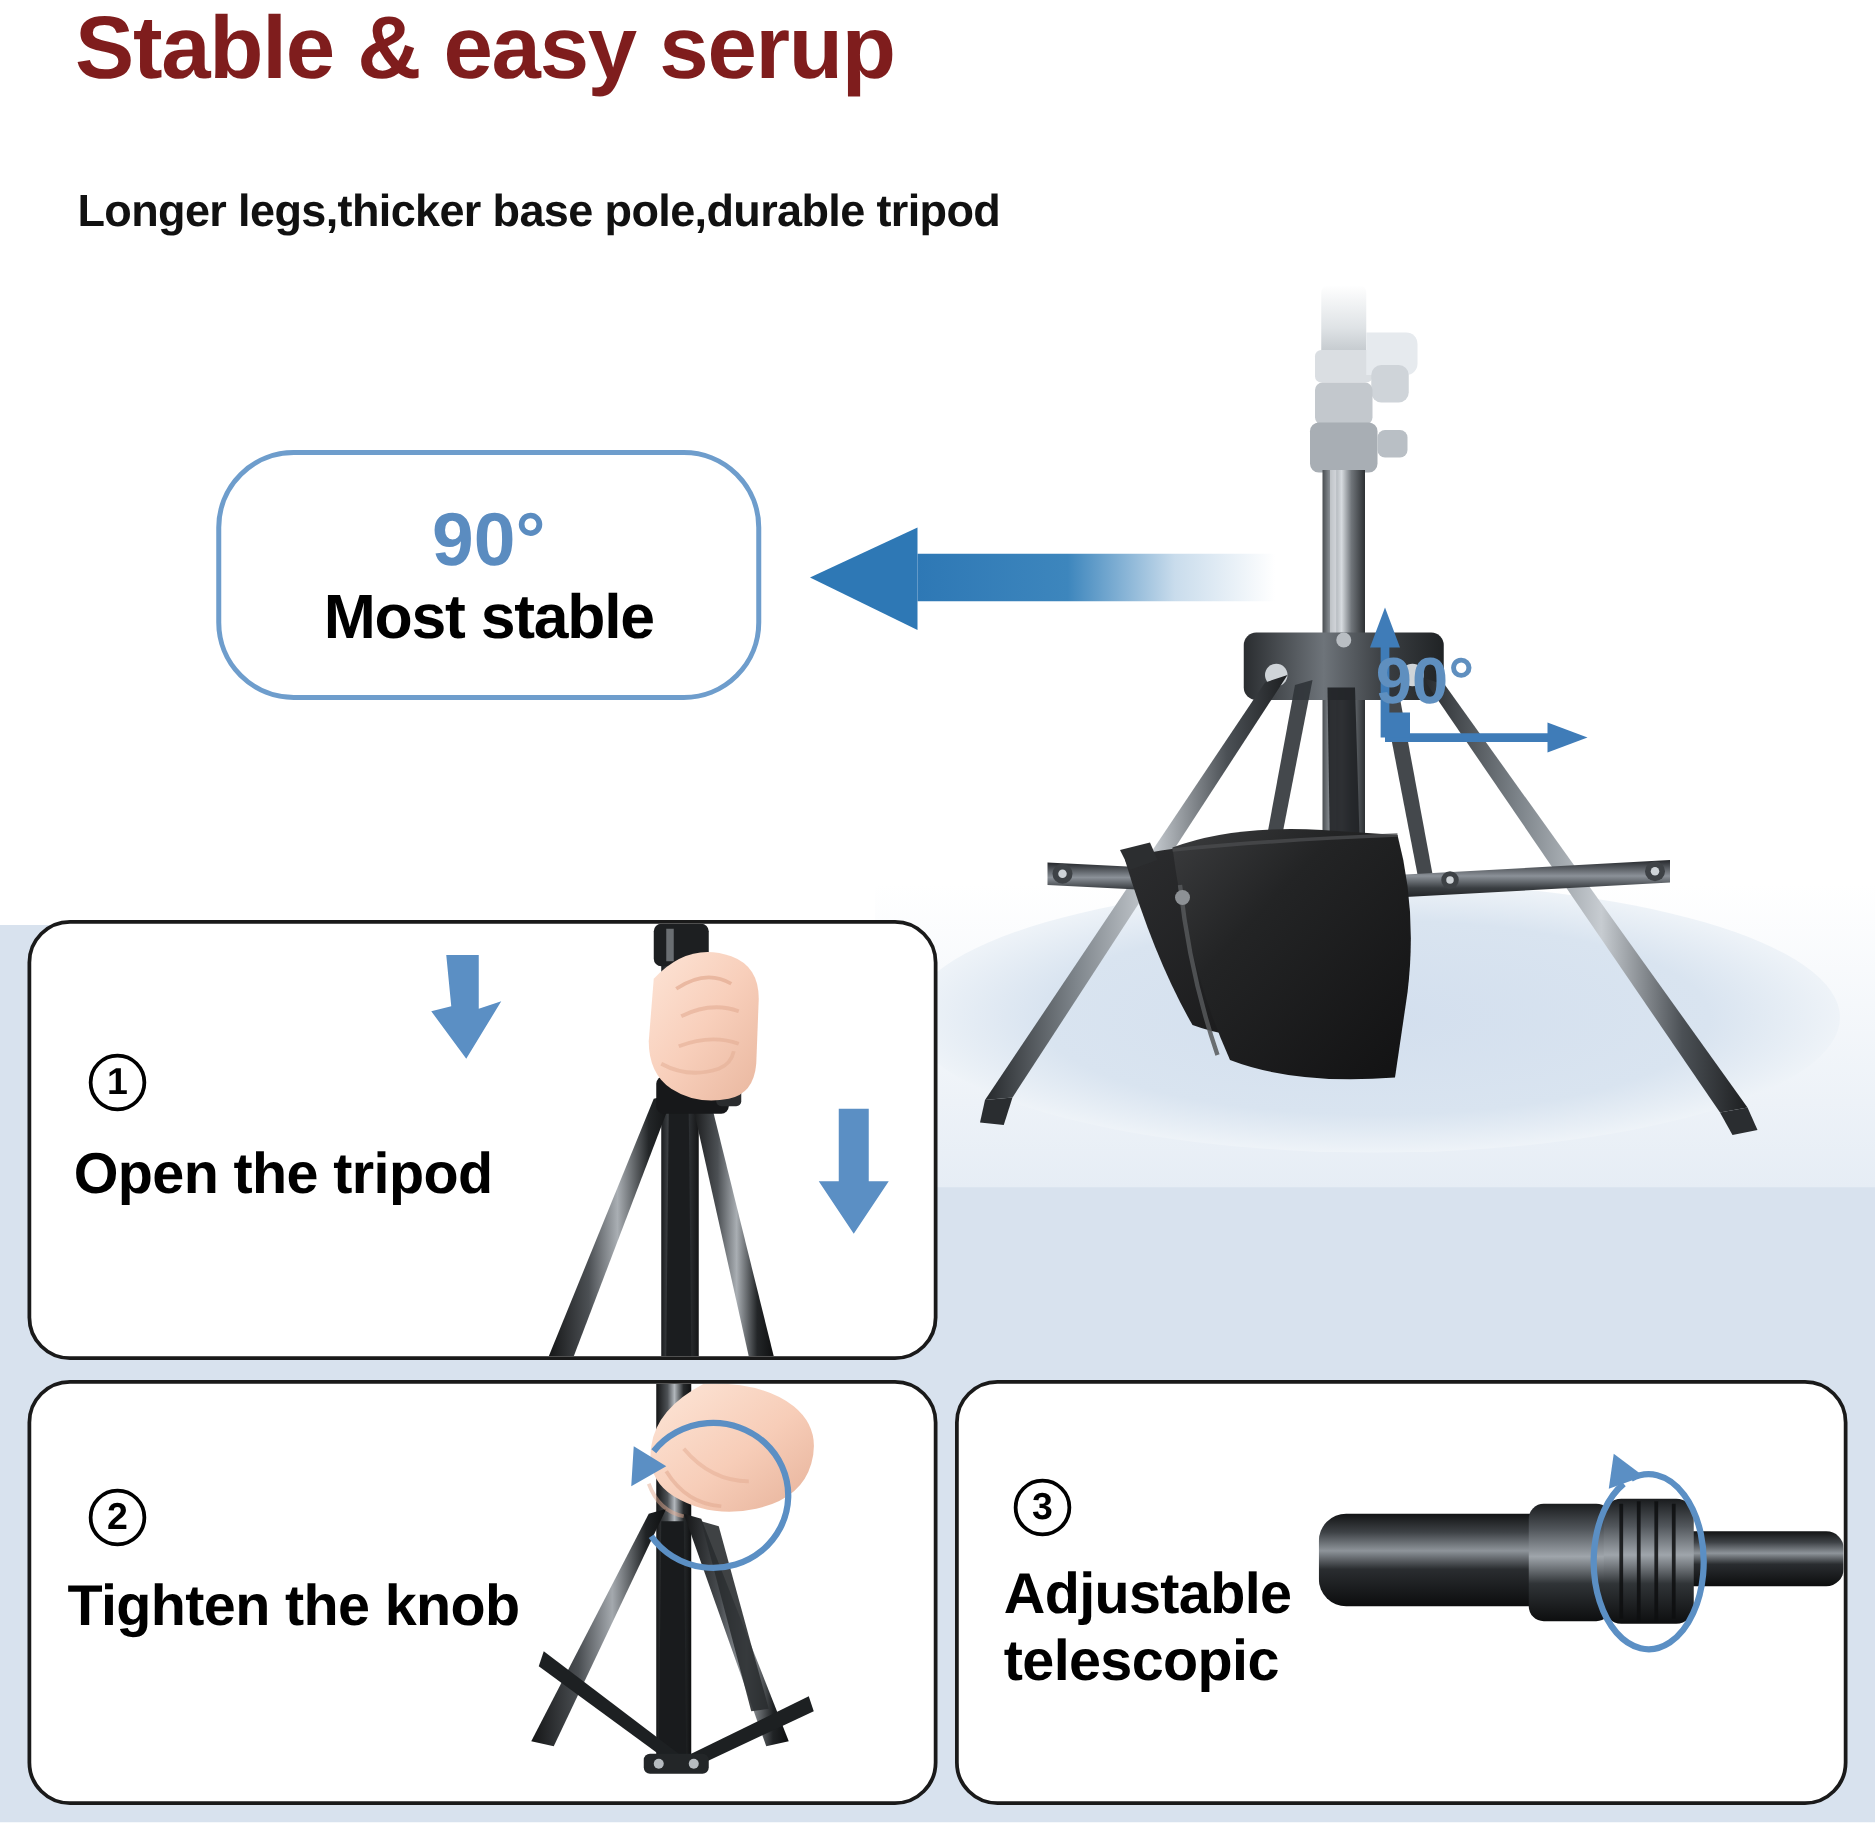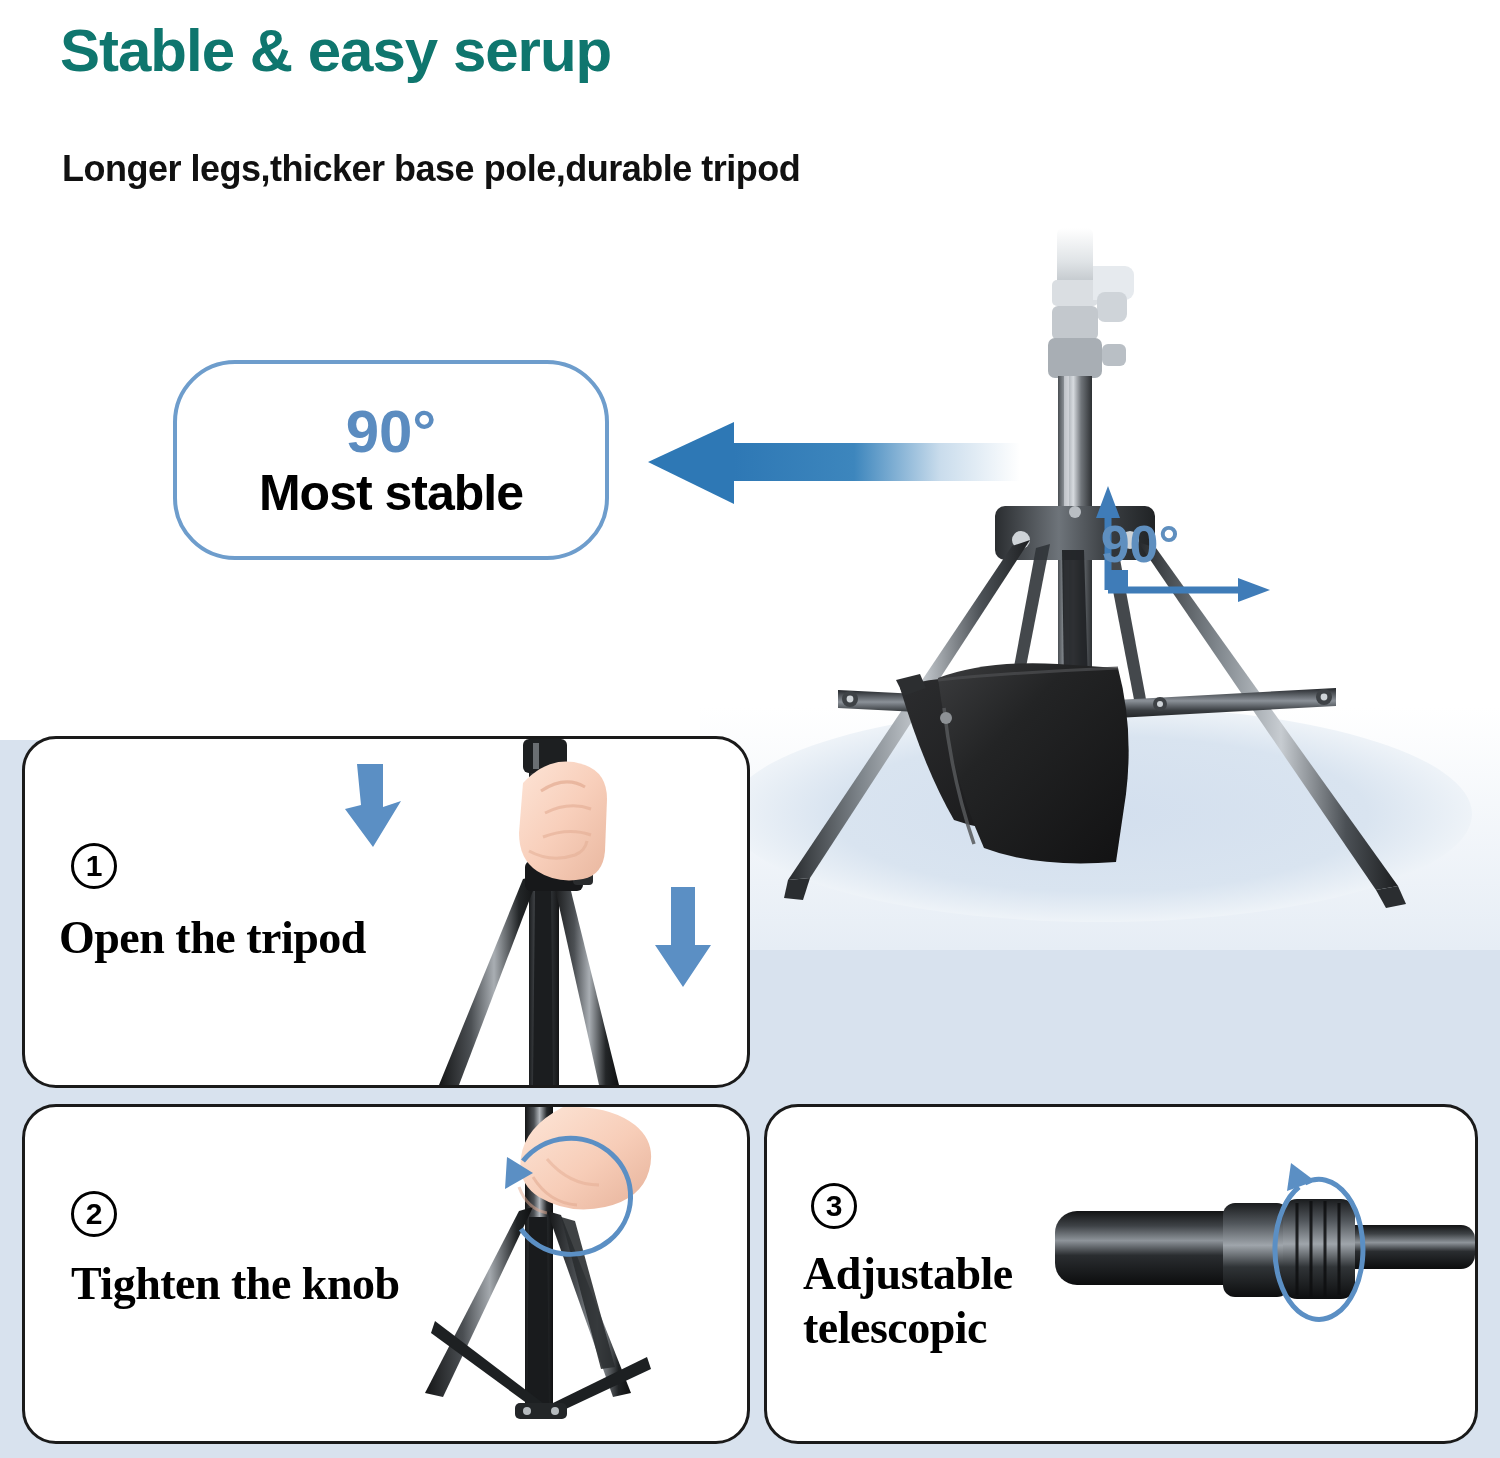--- a/index.html
+++ b/index.html
@@ -15,24 +15,23 @@
     background:#d8e2ee;
   }
   
   .top-white{
     position:absolute; left:0; top:0; width:1500px; height:740px;
     background:#ffffff;
   }
   
   .title{
     position:absolute; left:60px; top:2px;
-    font-size:60px; font-weight:bold; letter-spacing:-1px;
-    color:#0f766e; line-height:1.05;
+    font-size:71px; font-weight:bold; letter-spacing:-1px;
+    color:#7f1d1d; line-height:1.05;
     white-space:nowrap;
-    margin-top:17px;
   }
   .subtitle{
     position:absolute; left:62px; top:148px;
     font-size:36px; font-weight:bold; color:#111111;
     white-space:nowrap; letter-spacing:-0.5px;
   }
   
   .callout{
     position:absolute; left:173px; top:360px;
     width:436px; height:200px;
@@ -66,27 +65,27 @@
   #panel-3{ left:764px; top:1104px; width:714px; height:340px; }
   .step-num{
     position:absolute;
     width:46px; height:46px; border:3px solid #000; border-radius:50%;
     display:flex; align-items:center; justify-content:center;
     font-size:30px; font-weight:bold; color:#000;
   }
   .step-text{
     position:absolute;
     font-size:46px; font-weight:bold; color:#000;
-    line-height:1.18; letter-spacing:-0.5px; white-space:pre-line;font-family:Liberation Serif, serif;
+    line-height:1.18; letter-spacing:-0.5px; white-space:pre-line;
   }
   #panel-1 .step-num{ left:46px; top:840px - 736px; }
   .p1-num{ left:46px; top:104px; }
   .p1-text{ left:34px; top:172px; }
   .p2-num{ left:46px; top:84px; }
-  .p2-text{ left:46px; top:150px; }
+  .p2-text{ left:29px; top:150px; }
   .p3-num{ left:44px; top:76px; }
   .p3-text{ left:36px; top:140px; }
   .panel-art{ position:absolute; right:0; top:0; bottom:0; }
   svg{ display:block; }
 </style>
 </head>
 <body>
 
 <div id="root">
 

